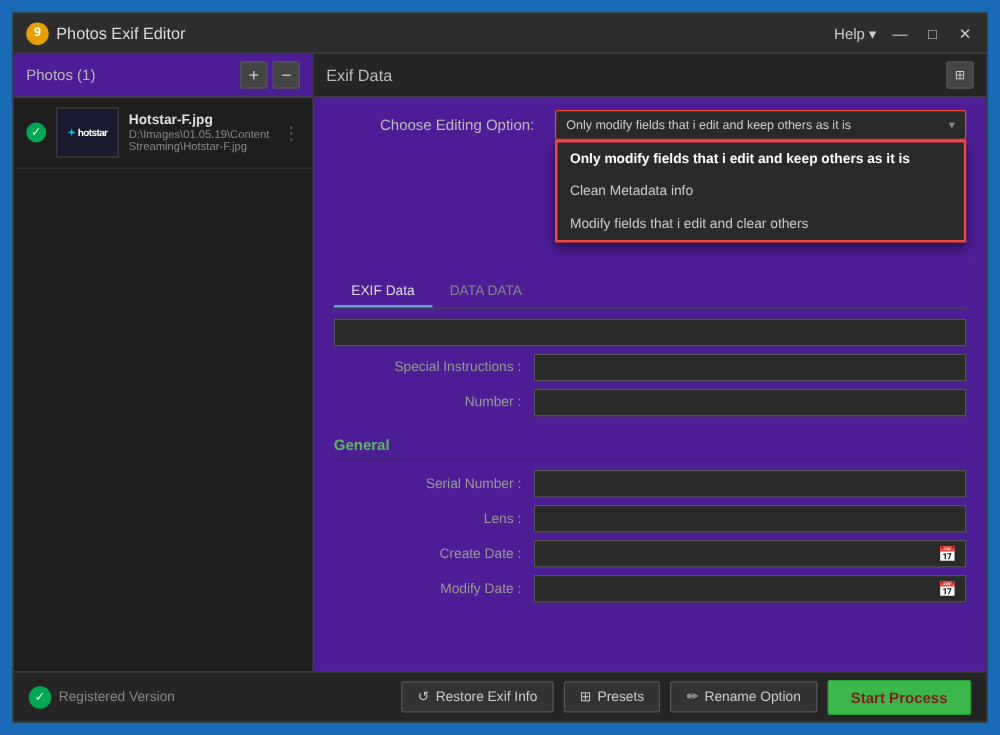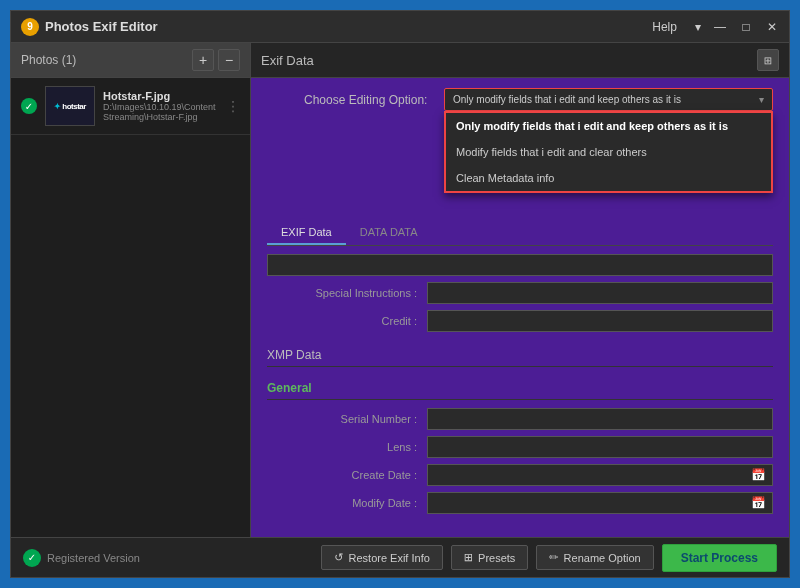--- a/index.html
+++ b/index.html
@@ -45,34 +45,34 @@
       display: flex;
       align-items: center;
       justify-content: center;
       font-size: 10px;
       color: white;
       font-weight: bold;
     }
     .app-title {
       color: #ddd;
       font-size: 13px;
-      font-weight: 700;
+      font-weight: 400;
     }
     .title-bar-right {
       display: flex;
       align-items: center;
       gap: 12px;
     }
     .help-btn {
       color: #ccc;
       font-size: 12px;
       cursor: pointer;
       display: flex;
       align-items: center;
-      gap: 18px;
+      gap: 3px;
     }
     .win-btn {
       width: 14px;
       height: 14px;
       display: flex;
       align-items: center;
       justify-content: center;
       font-size: 12px;
       color: #ccc;
       cursor: pointer;
@@ -99,21 +99,21 @@
     
     .left-panel {
       width: 240px;
       background: #1e1e1e;
       border-right: 1px solid #444;
       display: flex;
       flex-direction: column;
       flex-shrink: 0;
     }
     .panel-header {
-      background: #404040;
+      background: #4c1d95;
       padding: 6px 10px;
       border-bottom: 1px solid #444;
       display: flex;
       align-items: center;
       justify-content: space-between;
     }
     .panel-header-title {
       color: #bbb;
       font-size: 12px;
     }
@@ -367,21 +367,21 @@
       font-size: 11px;
       cursor: pointer;
       display: flex;
       align-items: center;
       gap: 5px;
       border-radius: 2px;
     }
     .start-btn {
       background: #3cb84a;
       border: 1px solid #2ea03c;
-      color: #0c4a6e;
+      color: #7f1d1d;
       padding: 6px 18px;
       font-size: 12px;
       font-weight: bold;
       cursor: pointer;
       border-radius: 2px;
     }
     .right-content::-webkit-scrollbar { width: 6px; }
     .right-content::-webkit-scrollbar-track { background: #1e1e1e; }
     .right-content::-webkit-scrollbar-thumb { background: #444; border-radius: 3px; }
   </style>
@@ -421,21 +421,21 @@
       <div class="photo-item">
         <div class="photo-checkbox">✓</div>
         <div class="photo-thumb">
           <div class="hotstar-logo">
             <span style="color:#00bcd4; font-size:8px;">✦</span>
             <span style="color:#fff; font-size:8px; margin-left:2px;">hotstar</span>
           </div>
         </div>
         <div class="photo-info">
           <div class="photo-name">Hotstar-F.jpg</div>
-          <div class="photo-path">D:\Images\10.10.19\Content Streaming\Hotstar-F.jpg</div>
+          <div class="photo-path">D:\Images\01.05.19\Content Streaming\Hotstar-F.jpg</div>
         </div>
         <div class="photo-more">⋮</div>
       </div>
     </div>
 
     <div class="right-panel">
       <div class="right-header">
         <span class="right-header-title">Exif Data</span>
         <div class="toolbar-btn" style="font-size:10px;">⊞</div>
       </div>
@@ -443,46 +443,45 @@
 
         <div class="editing-option-row">
           <span class="editing-option-label">Choose Editing Option:</span>
           <div class="editing-option-select">
             <div class="select-box">
               <span style="font-size:10px;">Only modify fields that i edit and keep others as it is</span>
               <span class="arrow">▾</span>
             </div>
             <div class="dropdown-menu">
               <div class="dropdown-item selected">Only modify fields that i edit and keep others as it is</div>
+              <div class="dropdown-item">Clean Metadata info</div>
               <div class="dropdown-item">Modify fields that i edit and clear others</div>
-              <div class="dropdown-item">Clean Metadata info</div>
             </div>
           </div>
         </div>
 
         <div class="data-tabs" style="margin-top: 110px;">
           <div class="tab active">EXIF Data</div>
           <div class="tab">DATA DATA</div>
         </div>
 
         <div class="form-section">
           <div class="form-row">
             <input class="form-input" type="text" value="" style="">
           </div>
           <div class="form-row">
             <span class="form-label">Special Instructions :</span>
             <input class="form-input" type="text" value="" style="">
           </div>
           <div class="form-row">
-            <span class="form-label">Credit :</span>
+            <span class="form-label">Number :</span>
             <input class="form-input" type="text" value="" style="">
           </div>
         </div>
 
-        <div class="section-header">XMP Data</div>
 
         <div class="section-header green">General</div>
 
         <div class="form-section">
           <div class="form-row">
             <span class="form-label">Serial Number :</span>
             <input class="form-input" type="text" value="" style="">
           </div>
           <div class="form-row">
             <span class="form-label">Lens :</span>

